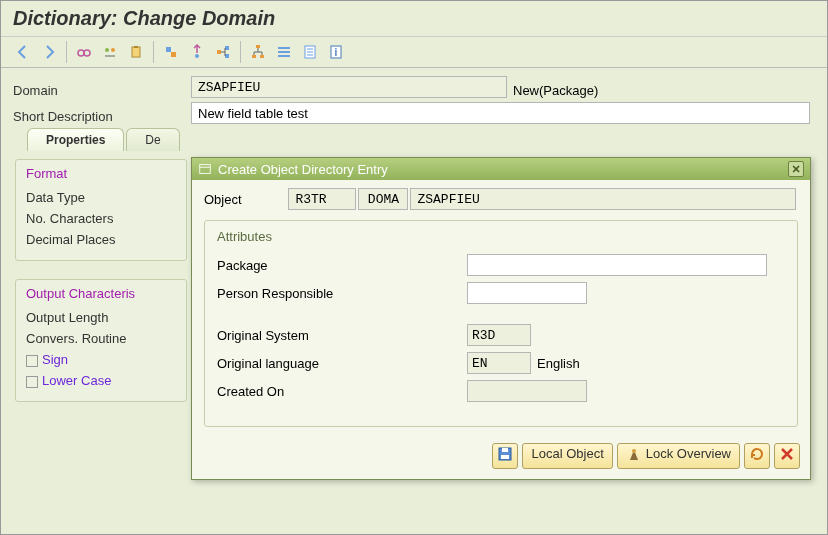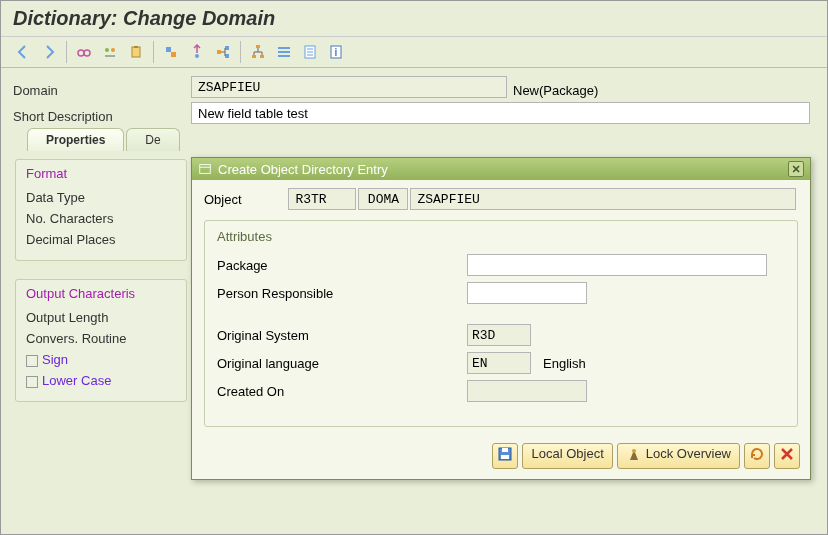--- a/index.html
+++ b/index.html
@@ -171,21 +171,21 @@
     border:1px solid #b5b5b5;
     background:#fff;
     height:22px;
     padding:2px 4px;
     font-family:"Courier New",monospace; font-size:13px;
   }
   .attr-input.ro { background:#ecf0dc; }
   .w-pkg { width:300px; }
   .w-small { width:120px; }
   .w-tiny { width:64px; }
-  .attr-text { margin-left:12px; }
+  .attr-text { margin-left:6px; }
 
   .modal-footer {
     display:flex;
     justify-content:flex-end;
     gap:4px;
     padding: 0 10px 10px 10px;
   }
   .m-btn {
     display:flex;
     align-items:flex-start;

